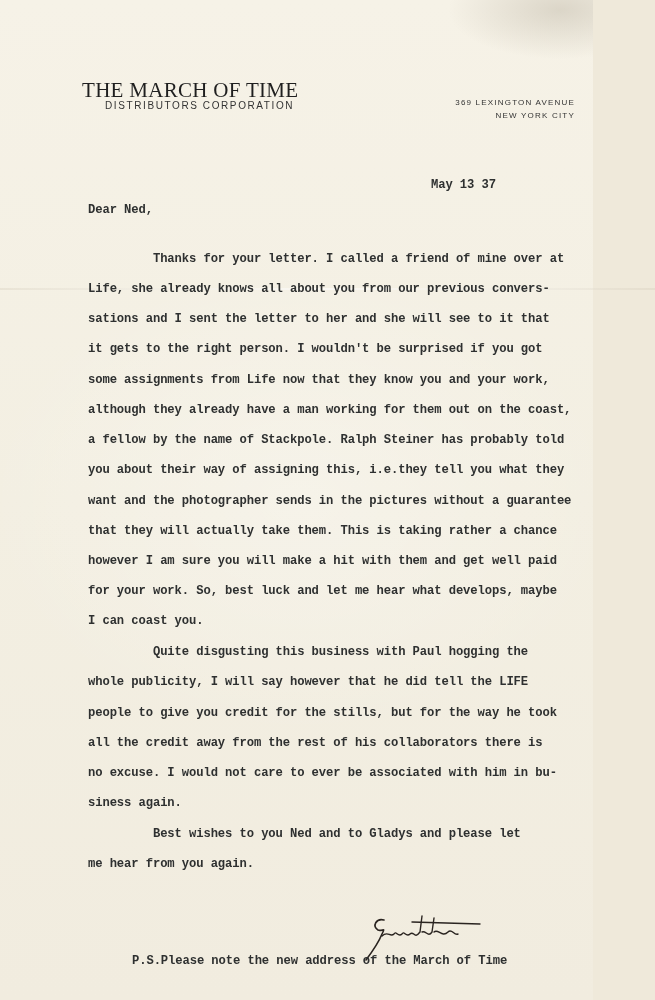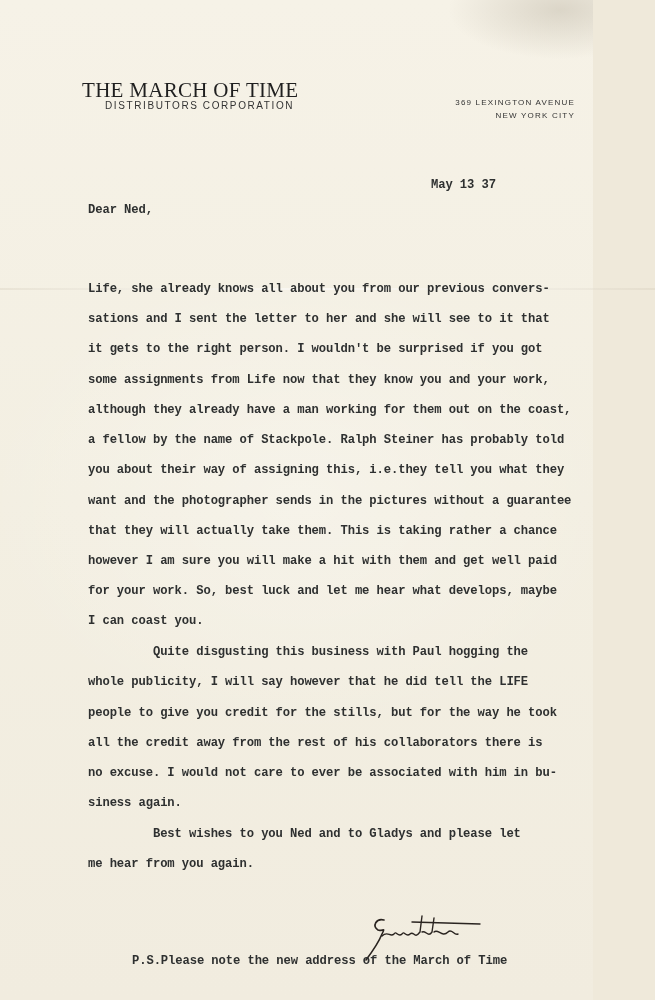--- a/index.html
+++ b/index.html
@@ -54,20 +54,21 @@
   <div class="fold" style="top:288px"></div>
 
   <div class="lh-title">THE MARCH OF TIME</div>
   <div class="lh-sub">DISTRIBUTORS CORPORATION</div>
   <div class="lh-addr" style="top:98px">369 LEXINGTON AVENUE</div>
   <div class="lh-addr" style="top:111px">NEW YORK CITY</div>
 
   <div class="date tw">May 13 37</div>
   <div class="line tw" style="left:56px; top:203px">Dear Ned,</div>
 
+  <div class="line tw" style="left:56px; top:252px">         Thanks for your letter. I called a friend of mine over at</div>
   <div class="line tw" style="left:56px; top:282px">Life, she already knows all about you from our previous convers-</div>
   <div class="line tw" style="left:56px; top:312px">sations and I sent the letter to her and she will see to it that</div>
   <div class="line tw" style="left:56px; top:342px">it gets to the right person. I wouldn't be surprised if you got</div>
   <div class="line tw" style="left:56px; top:373px">some assignments from Life now that they know you and your work,</div>
   <div class="line tw" style="left:56px; top:403px">although they already have a man working for them out on the coast,</div>
   <div class="line tw" style="left:56px; top:433px">a fellow by the name of Stackpole. Ralph Steiner has probably told</div>
   <div class="line tw" style="left:56px; top:463px">you about their way of assigning this, i.e.they tell you what they</div>
   <div class="line tw" style="left:56px; top:494px">want and the photographer sends in the pictures without a guarantee</div>
   <div class="line tw" style="left:56px; top:524px">that they will actually take them. This is taking rather a chance</div>
   <div class="line tw" style="left:56px; top:554px">however I am sure you will make a hit with them and get well paid</div>

